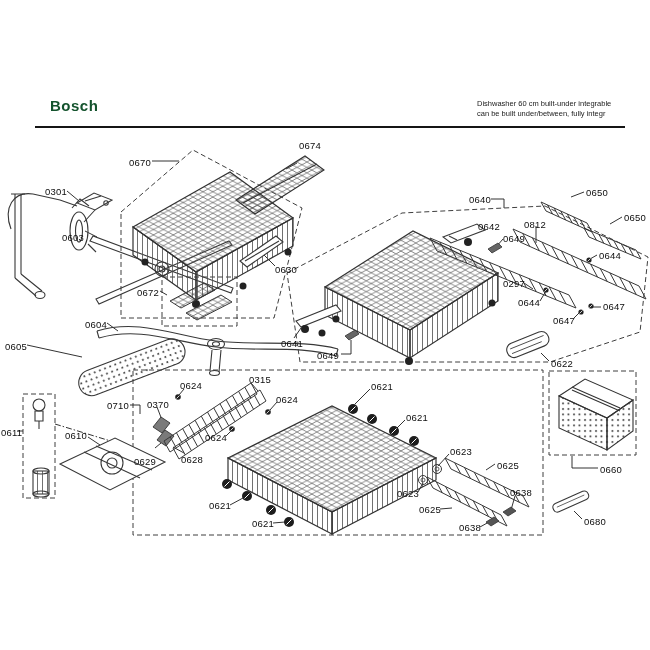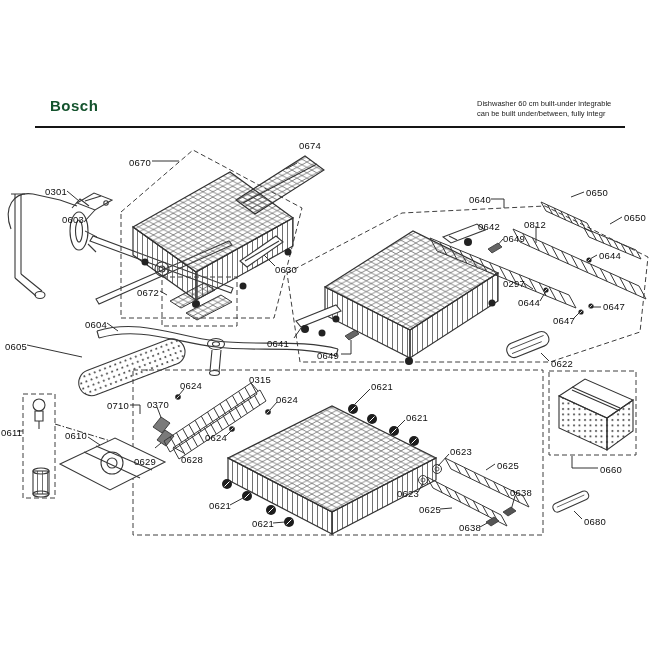--- a/index.html
+++ b/index.html
@@ -435,41 +435,41 @@
     <g>
       <polygon points="503,512 511,507 516,511 508,516" fill="#555" stroke="#333" stroke-width="0.8"></polygon>
     </g>
     <g>
       <polygon points="486,522 494,517 499,521 491,526" fill="#555" stroke="#333" stroke-width="0.8"></polygon>
     </g>
   </svg>
 
   <div>
     <div class="part-label" style="left:45px;top:186px">0301</div>
-    <div class="part-label" style="left:62px;top:214px">0603</div>
+    <div class="part-label" style="left:62px;top:232px">0603</div>
     <div class="part-label" style="left:85px;top:319px">0604</div>
     <div class="part-label" style="left:5px;top:341px">0605</div>
     <div class="part-label" style="left:1px;top:427px">0611</div>
     <div class="part-label" style="left:65px;top:430px">0610</div>
     <div class="part-label" style="left:129px;top:157px">0670</div>
     <div class="part-label" style="left:299px;top:140px">0674</div>
     <div class="part-label" style="left:275px;top:264px">0630</div>
     <div class="part-label" style="left:137px;top:287px">0672</div>
     <div class="part-label" style="left:469px;top:194px">0640</div>
     <div class="part-label" style="left:478px;top:221px">0642</div>
     <div class="part-label" style="left:524px;top:219px">0812</div>
     <div class="part-label" style="left:503px;top:233px">0649</div>
     <div class="part-label" style="left:586px;top:187px">0650</div>
     <div class="part-label" style="left:624px;top:212px">0650</div>
     <div class="part-label" style="left:599px;top:250px">0644</div>
     <div class="part-label" style="left:503px;top:278px">0297</div>
     <div class="part-label" style="left:518px;top:297px">0644</div>
     <div class="part-label" style="left:603px;top:301px">0647</div>
     <div class="part-label" style="left:553px;top:315px">0647</div>
-    <div class="part-label" style="left:267px;top:338px">0641</div>
+    <div class="part-label" style="left:281px;top:338px">0641</div>
     <div class="part-label" style="left:317px;top:350px">0649</div>
     <div class="part-label" style="left:551px;top:358px">0622</div>
     <div class="part-label" style="left:600px;top:464px">0660</div>
     <div class="part-label" style="left:584px;top:516px">0680</div>
     <div class="part-label" style="left:107px;top:400px">0710</div>
     <div class="part-label" style="left:147px;top:399px">0370</div>
     <div class="part-label" style="left:180px;top:380px">0624</div>
     <div class="part-label" style="left:249px;top:374px">0315</div>
     <div class="part-label" style="left:276px;top:394px">0624</div>
     <div class="part-label" style="left:205px;top:432px">0624</div>

